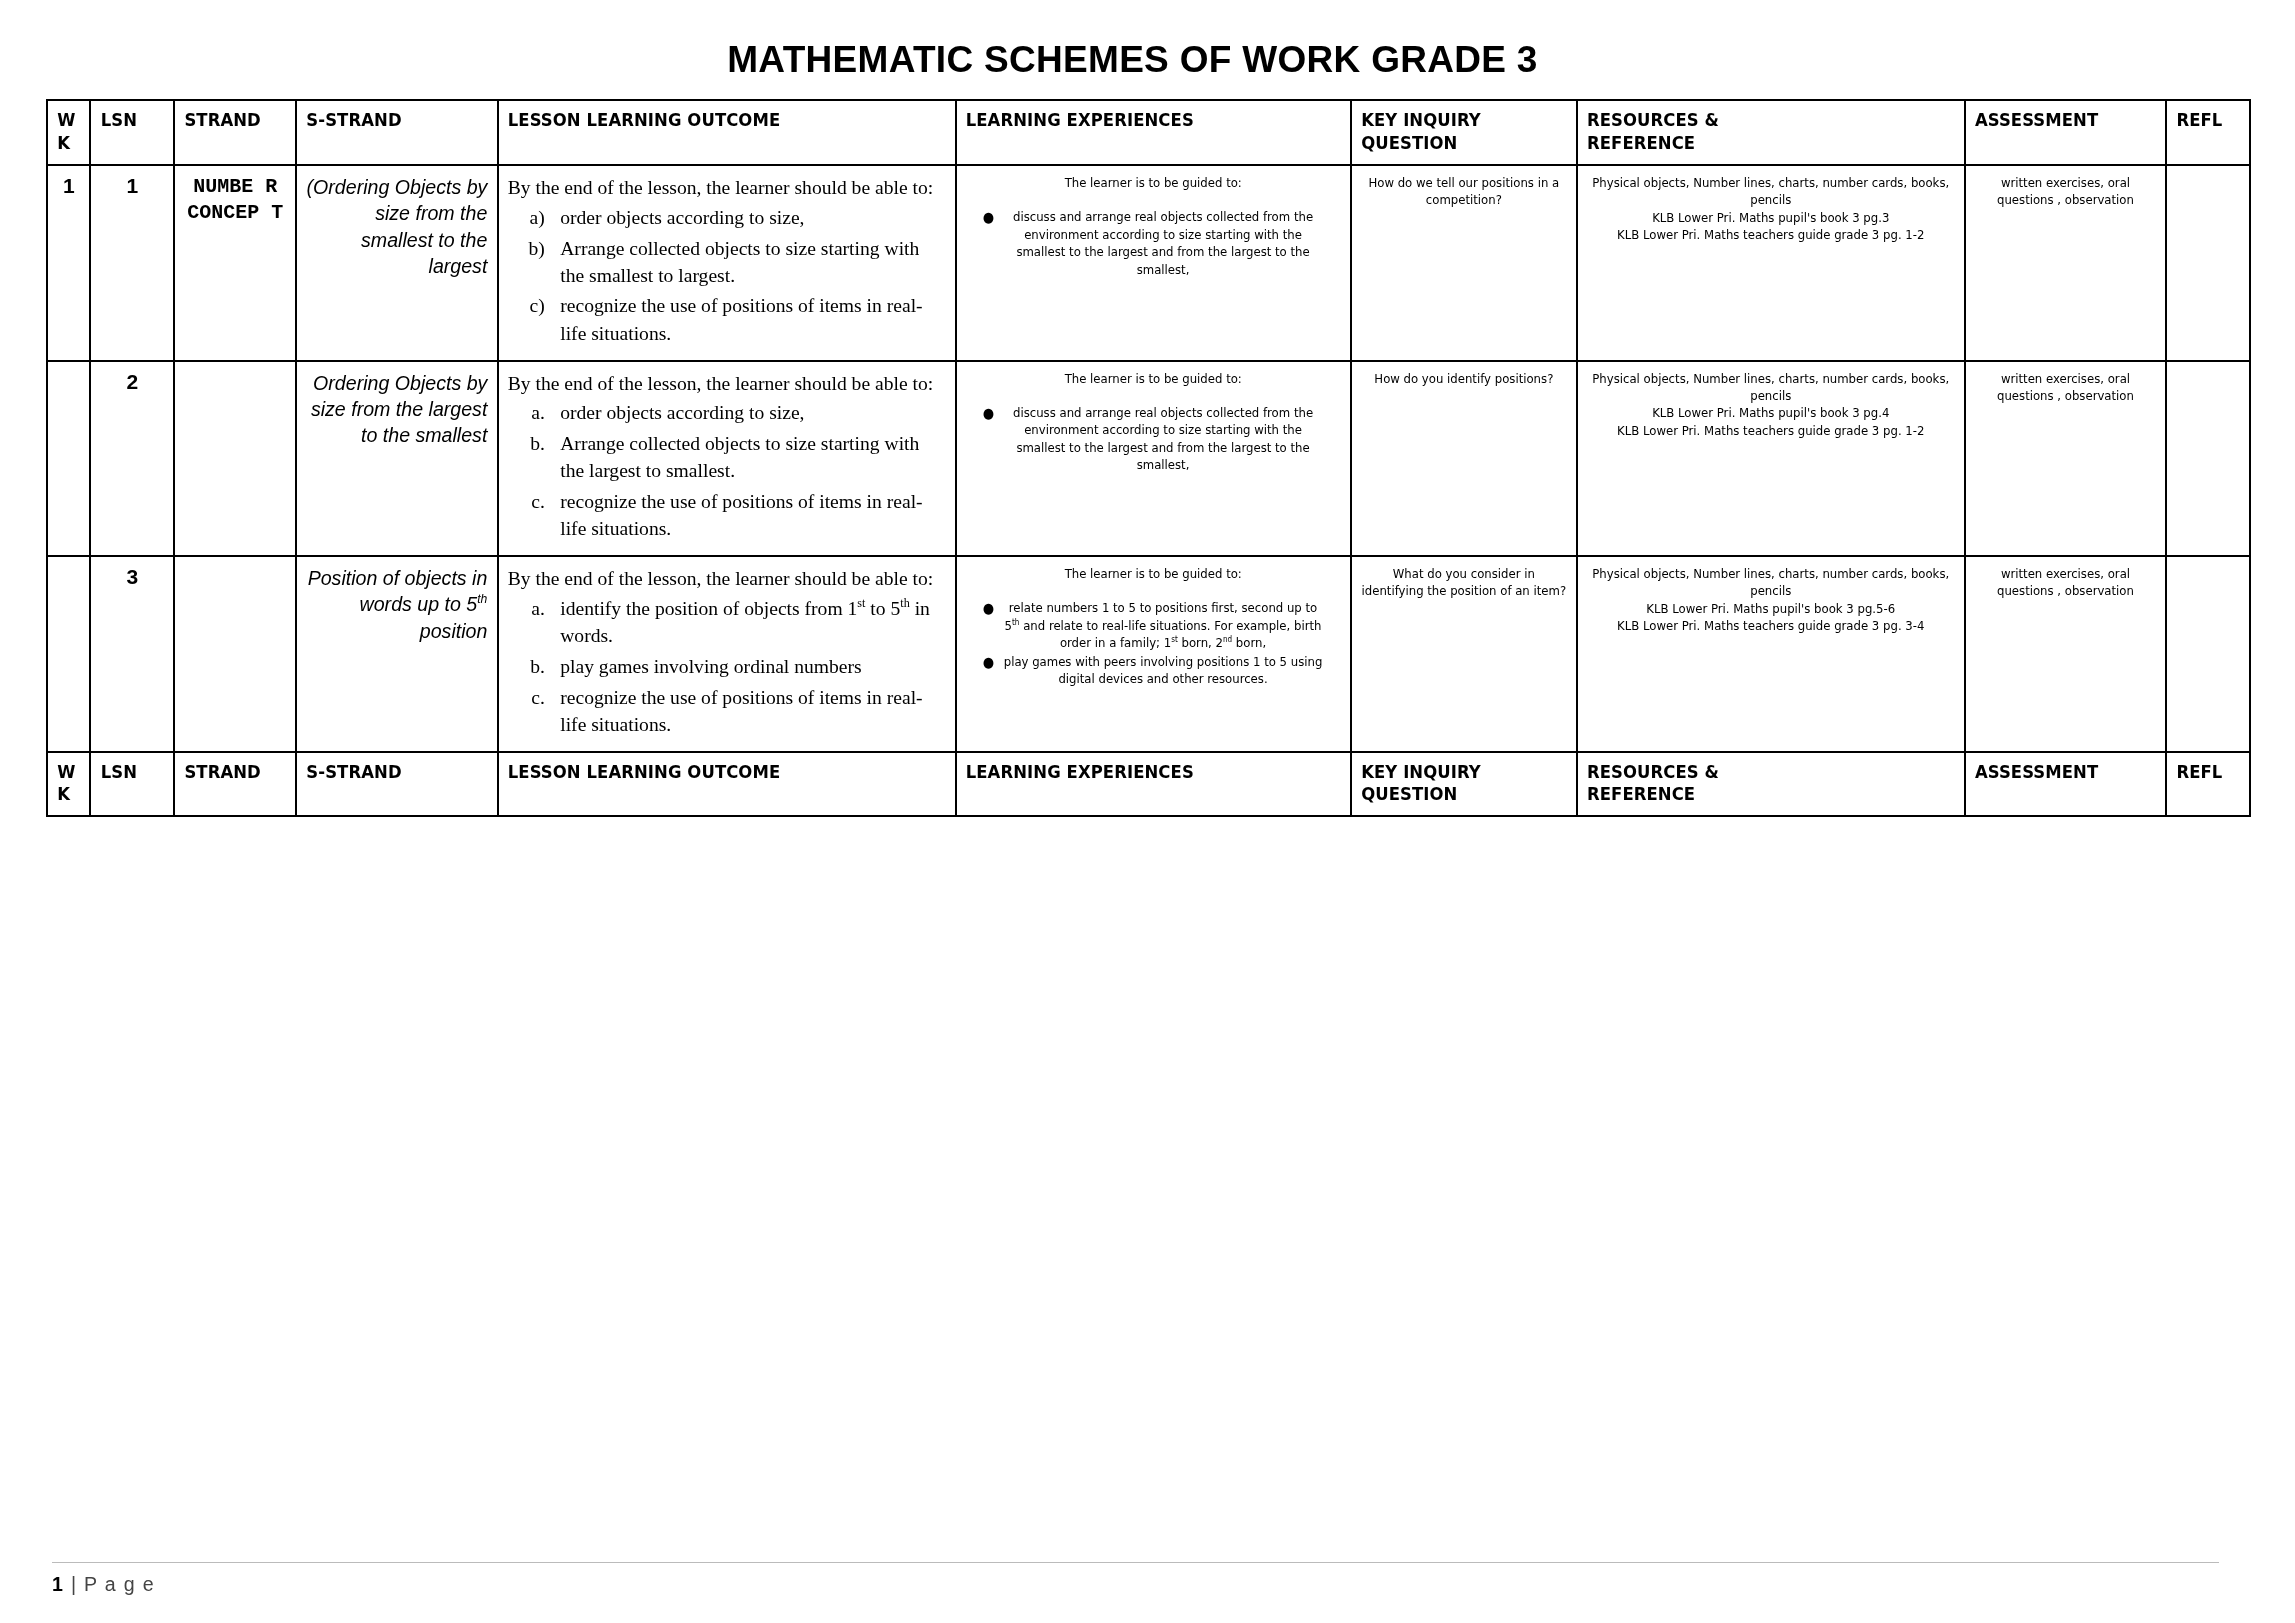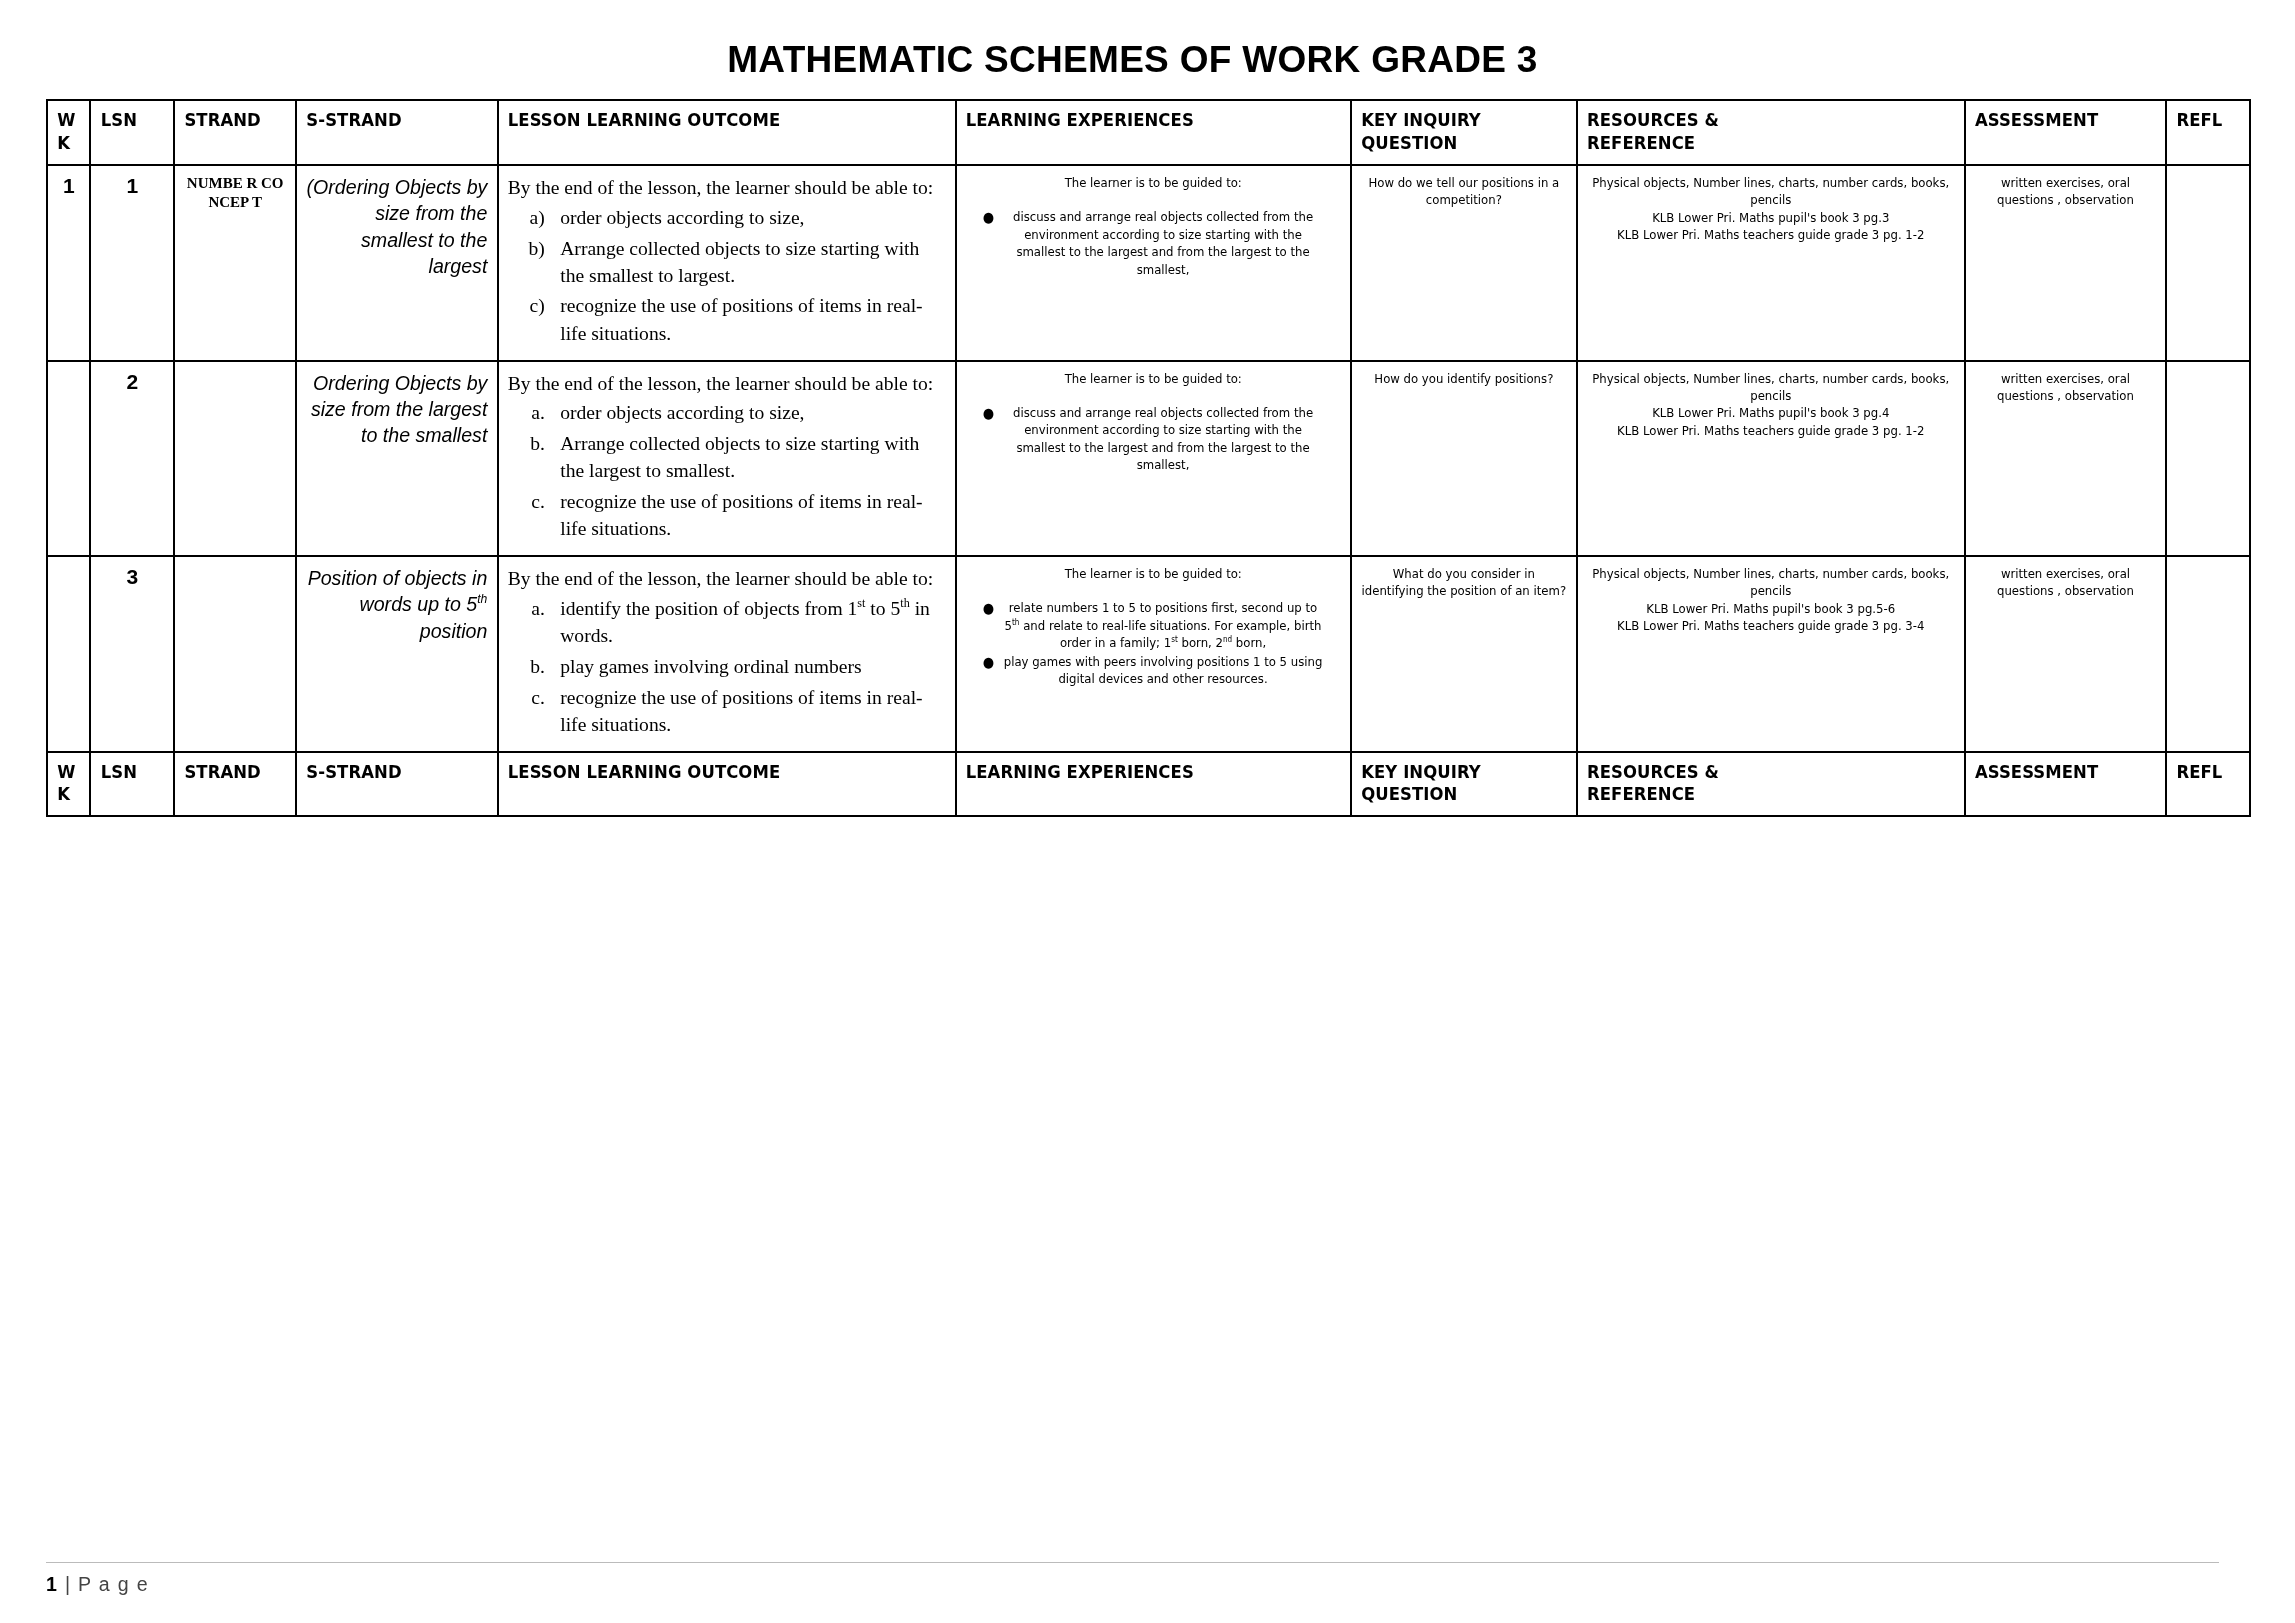--- a/index.html
+++ b/index.html
@@ -86,23 +86,23 @@
 
   .cell-center {
     text-align: center;
     font-weight: bold;
     font-size: 21px;
     font-family: "Liberation Sans", sans-serif;
   }
   .strand-cell {
     text-align: center;
     font-weight: bold;
-    font-size: 15px;
+    font-size: 20px;
     line-height: 1.3;
-    font-family: Liberation Serif, serif;
+    font-family: Liberation Mono, monospace;
     word-break: break-all;
   }
   .sstrand-cell {
     text-align: right;
     font-style: italic;
     font-size: 19.6px;
     line-height: 1.35;
     font-family: Liberation Sans, sans-serif;
   }
   .body-text {
@@ -145,21 +145,21 @@
     font-size: 14.4px;
   }
   .res-lines p, .ass-lines p, .lex-lines p {
     margin: 0;
   }
   sup { font-size: 0.62em; vertical-align: super; }
 
   
   .footer {
     position: absolute;
-    left: 46px;
+    left: 52px;
     right: 46px;
     bottom: 27.5px;
   }
   .footer-rule {
     border-top: 1.3px solid #bbbbbb;
     margin-bottom: 9.2px;
   }
   .footer-text {
     font-size: 19.6px;
     color: #444444;

